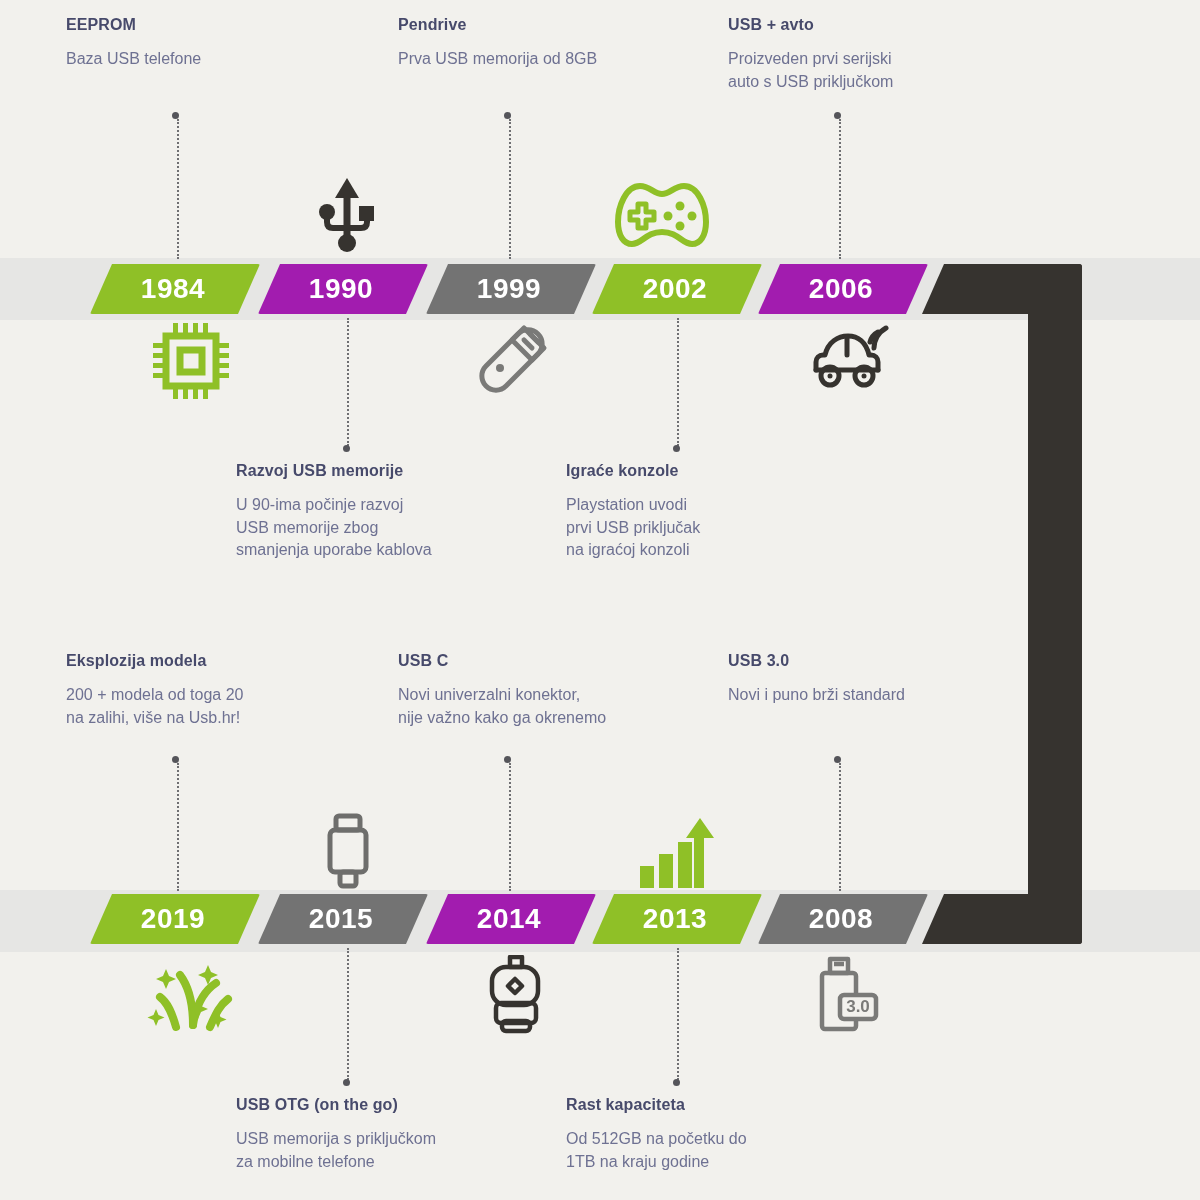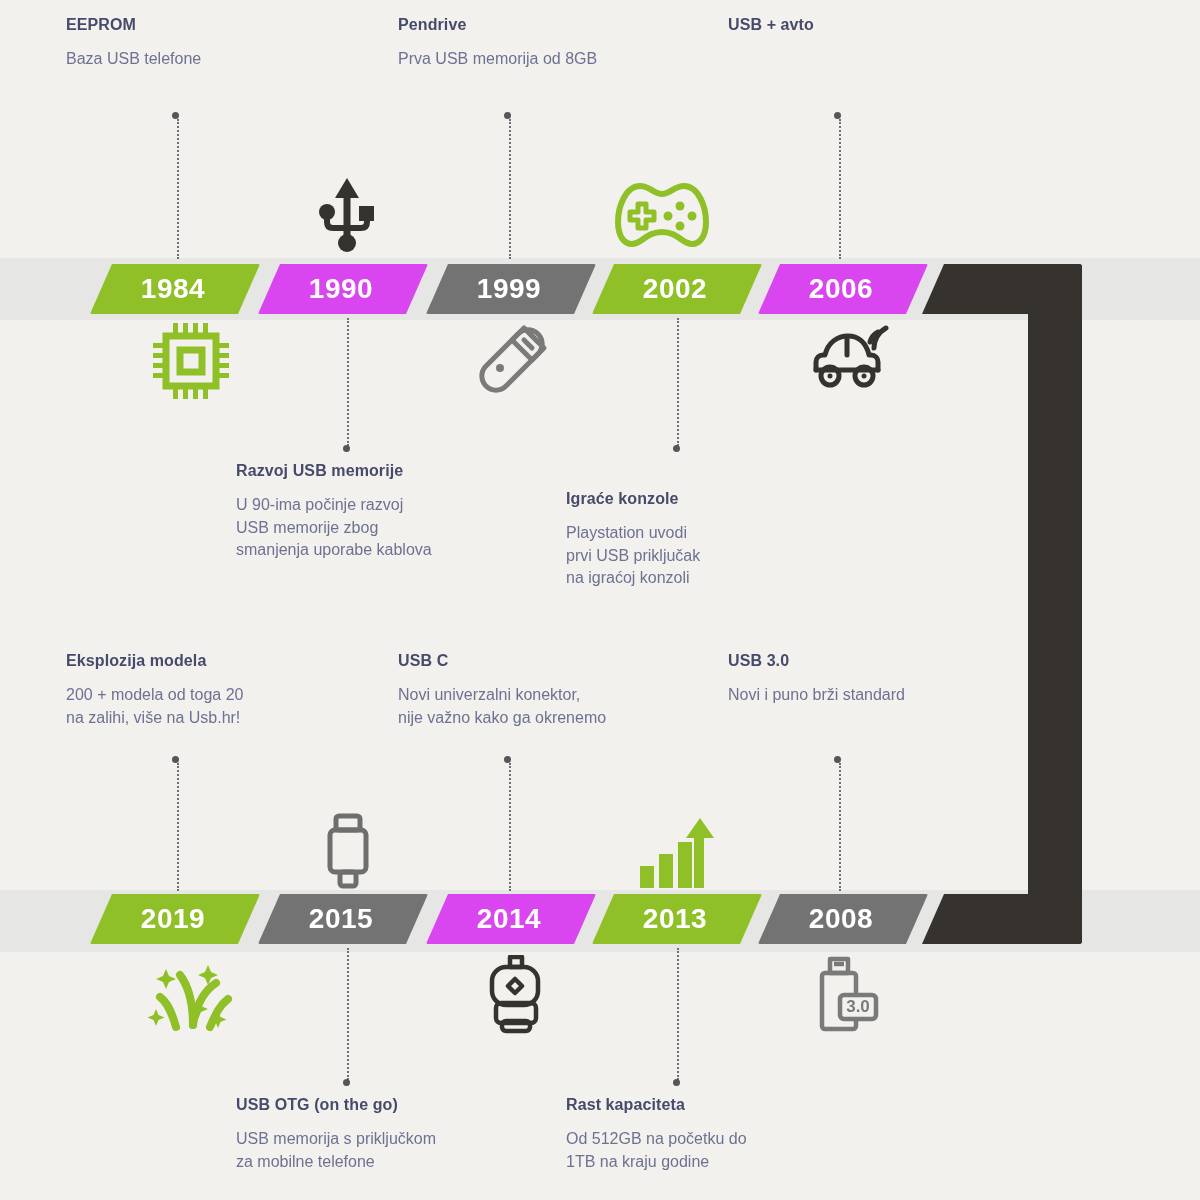--- a/index.html
+++ b/index.html
@@ -17,21 +17,21 @@
 
   
   .chev{
     position:absolute;height:50px;width:170px;
     display:flex;align-items:center;justify-content:center;
     color:#ffffff;font-size:28px;font-weight:bold;letter-spacing:.5px;
     clip-path:polygon(22px 0,170px 0,148px 50px,0 50px);
     border-radius:2px;
   }
   .chev.green{background:#8fc027;}
-  .chev.dark{background:#d946ef;}
+  .chev.dark{background:#a21caf;}
   .chev.gray{background:#737373;}
   .chev span{display:block;transform:translateX(-2px);}
 
   
   .connector{position:absolute;}
   .conn-top{top:264px;left:922px;width:160px;height:50px;background:#36332f;
             clip-path:polygon(22px 0,160px 0,160px 50px,0 50px);border-radius:0 3px 3px 0;}
   .conn-side{top:264px;left:1028px;width:54px;height:680px;background:#36332f;border-radius:0 3px 3px 0;}
   .conn-bot{top:894px;left:922px;width:160px;height:50px;background:#36332f;
             clip-path:polygon(22px 0,160px 0,160px 50px,0 50px);border-radius:0 3px 3px 0;}
@@ -132,28 +132,29 @@
     <p>Baza USB telefone</p>
   </div>
 
   <div class="block" style="left:398px;top:16px;width:310px;">
     <h3>Pendrive</h3>
     <p>Prva USB memorija od 8GB</p>
   </div>
 
   <div class="block" style="left:728px;top:16px;width:300px;">
     <h3>USB + avto</h3>
+    <p>Proizveden prvi serijski<br>auto s USB priključkom</p>
   </div>
 
   <div class="block" style="left:236px;top:462px;width:300px;">
     <h3>Razvoj USB memorije</h3>
     <p>U 90-ima počinje razvoj<br>USB memorije zbog<br>smanjenja uporabe kablova</p>
   </div>
 
-  <div class="block" style="left:566px;top:462px;width:280px;margin-top:28px;">
+  <div class="block" style="left:566px;top:462px;width:280px;">
     <h3>Igraće konzole</h3>
     <p>Playstation uvodi<br>prvi USB priključak<br>na igraćoj konzoli</p>
   </div>
 
   <div class="block" style="left:66px;top:652px;width:310px;">
     <h3>Eksplozija modela</h3>
     <p>200 + modela od toga 20<br>na zalihi, više na Usb.hr!</p>
   </div>
 
   <div class="block" style="left:398px;top:652px;width:320px;">

